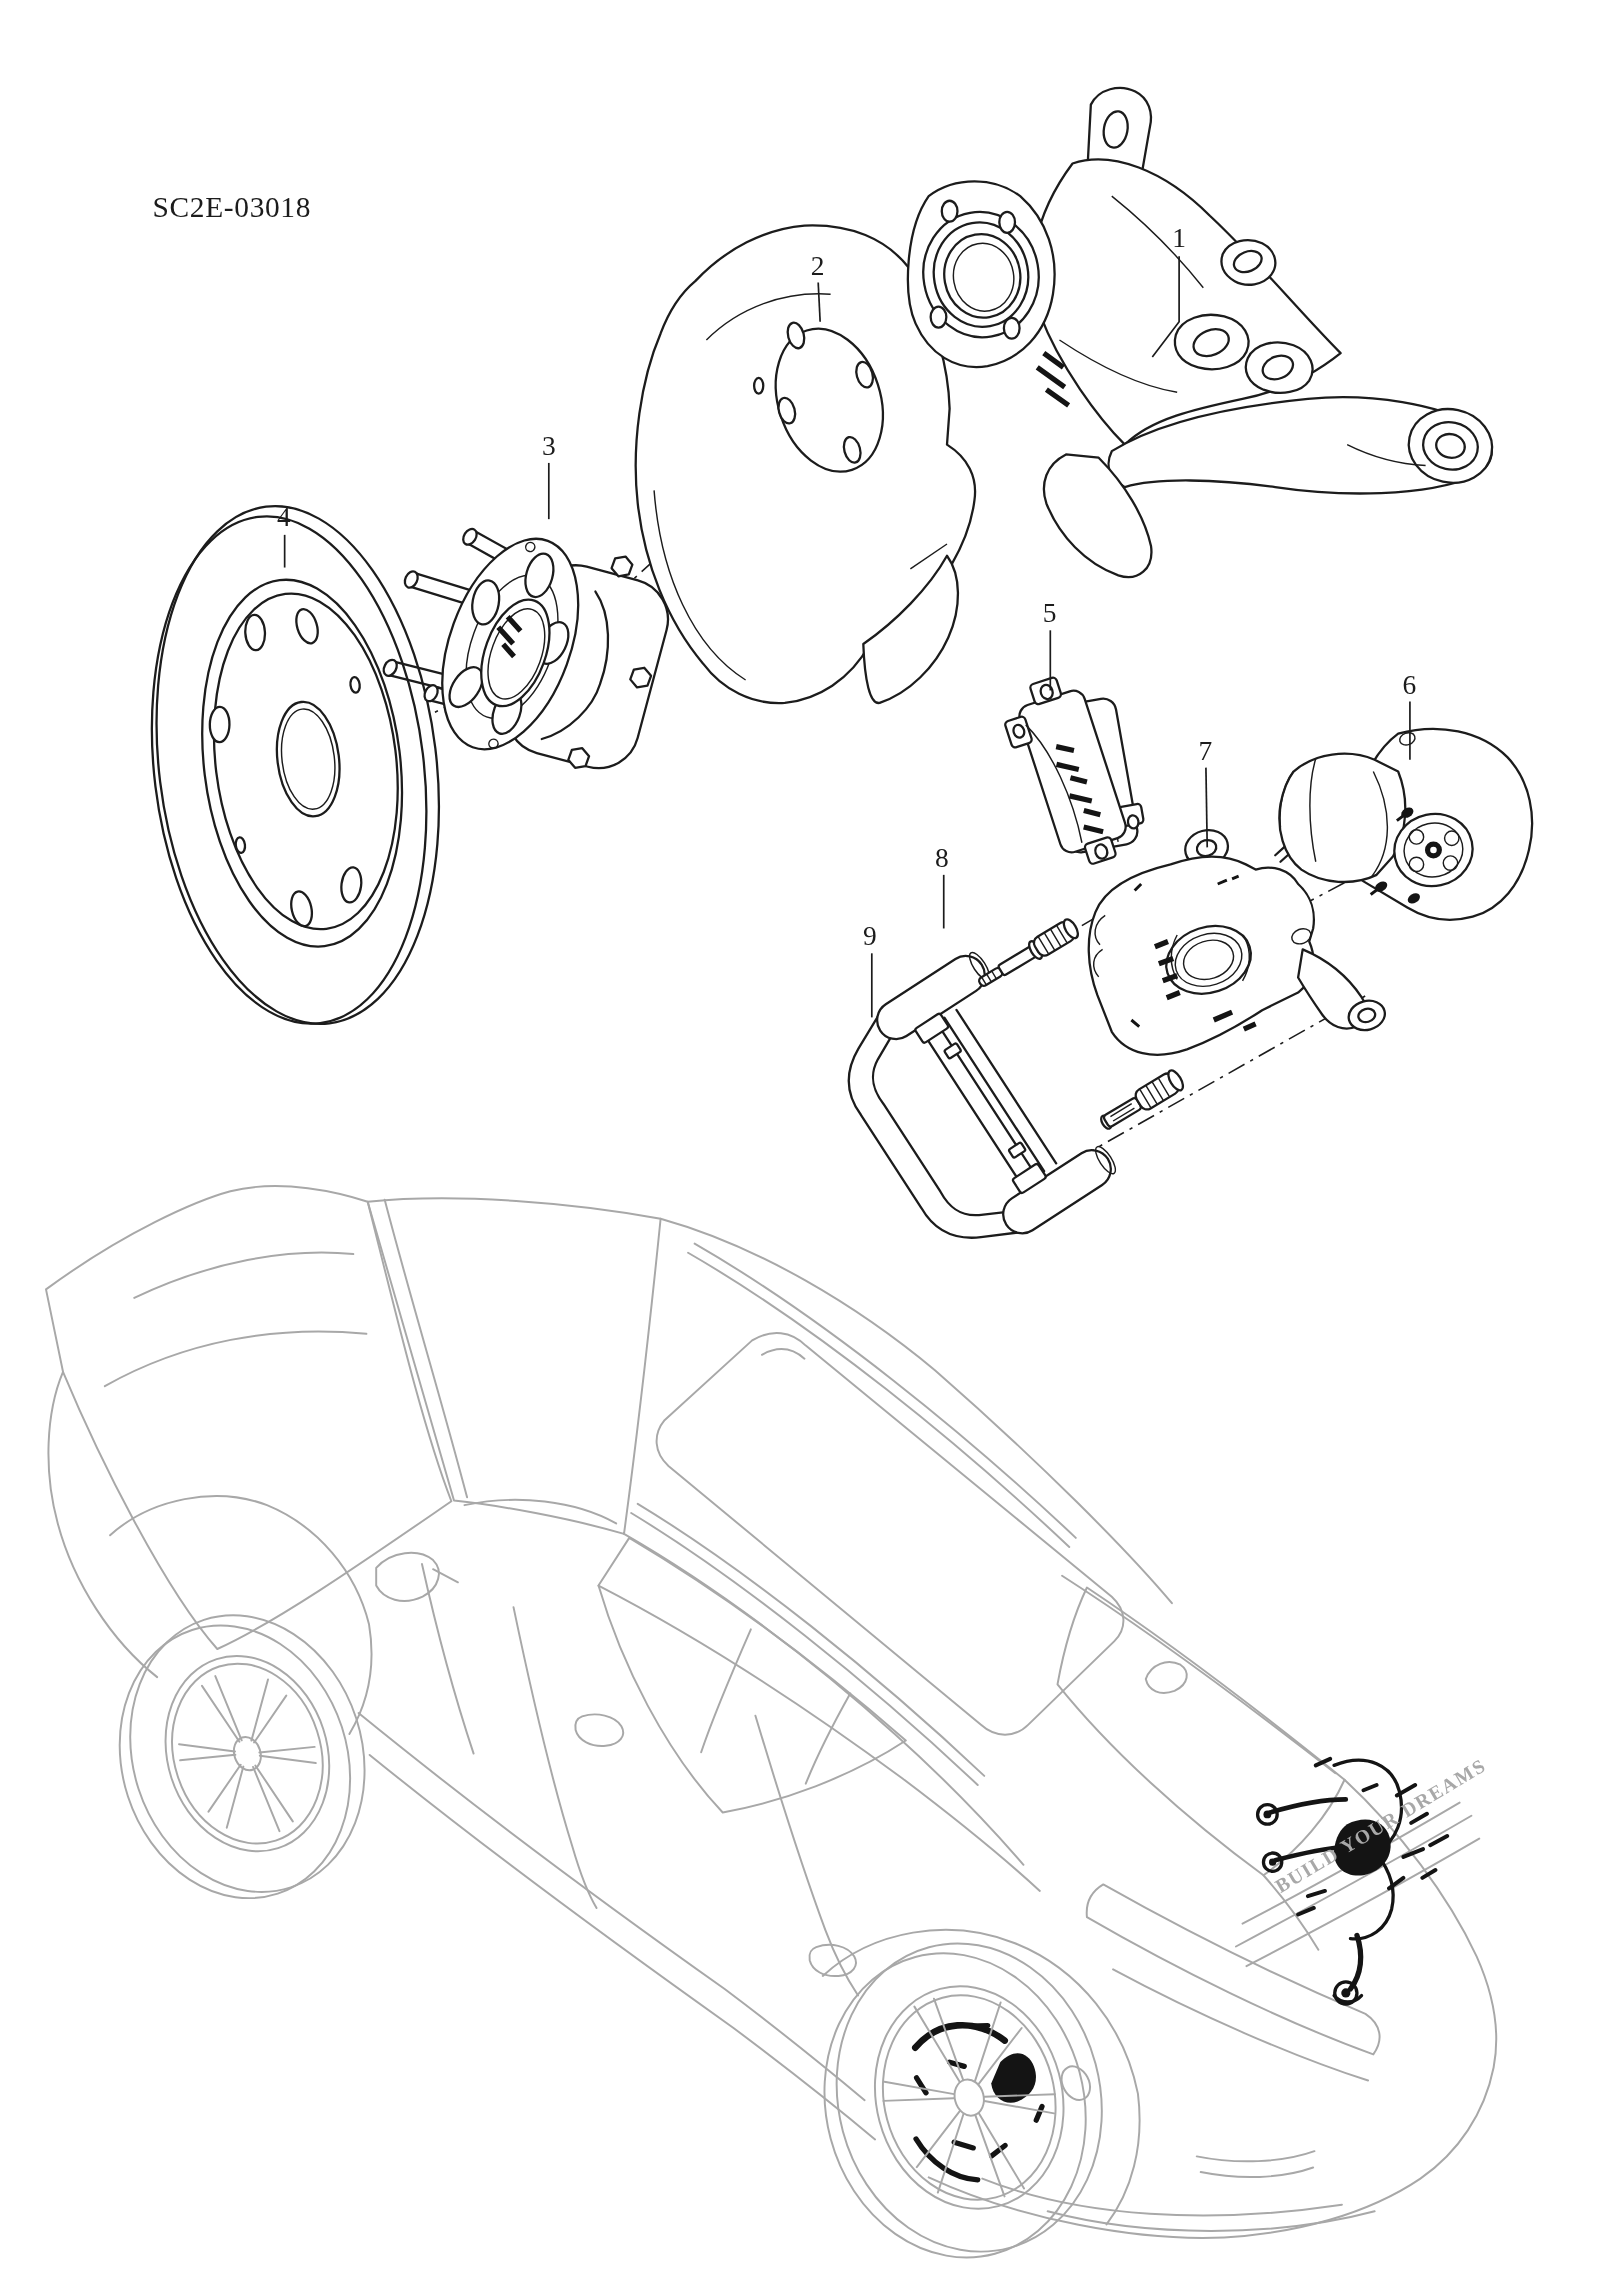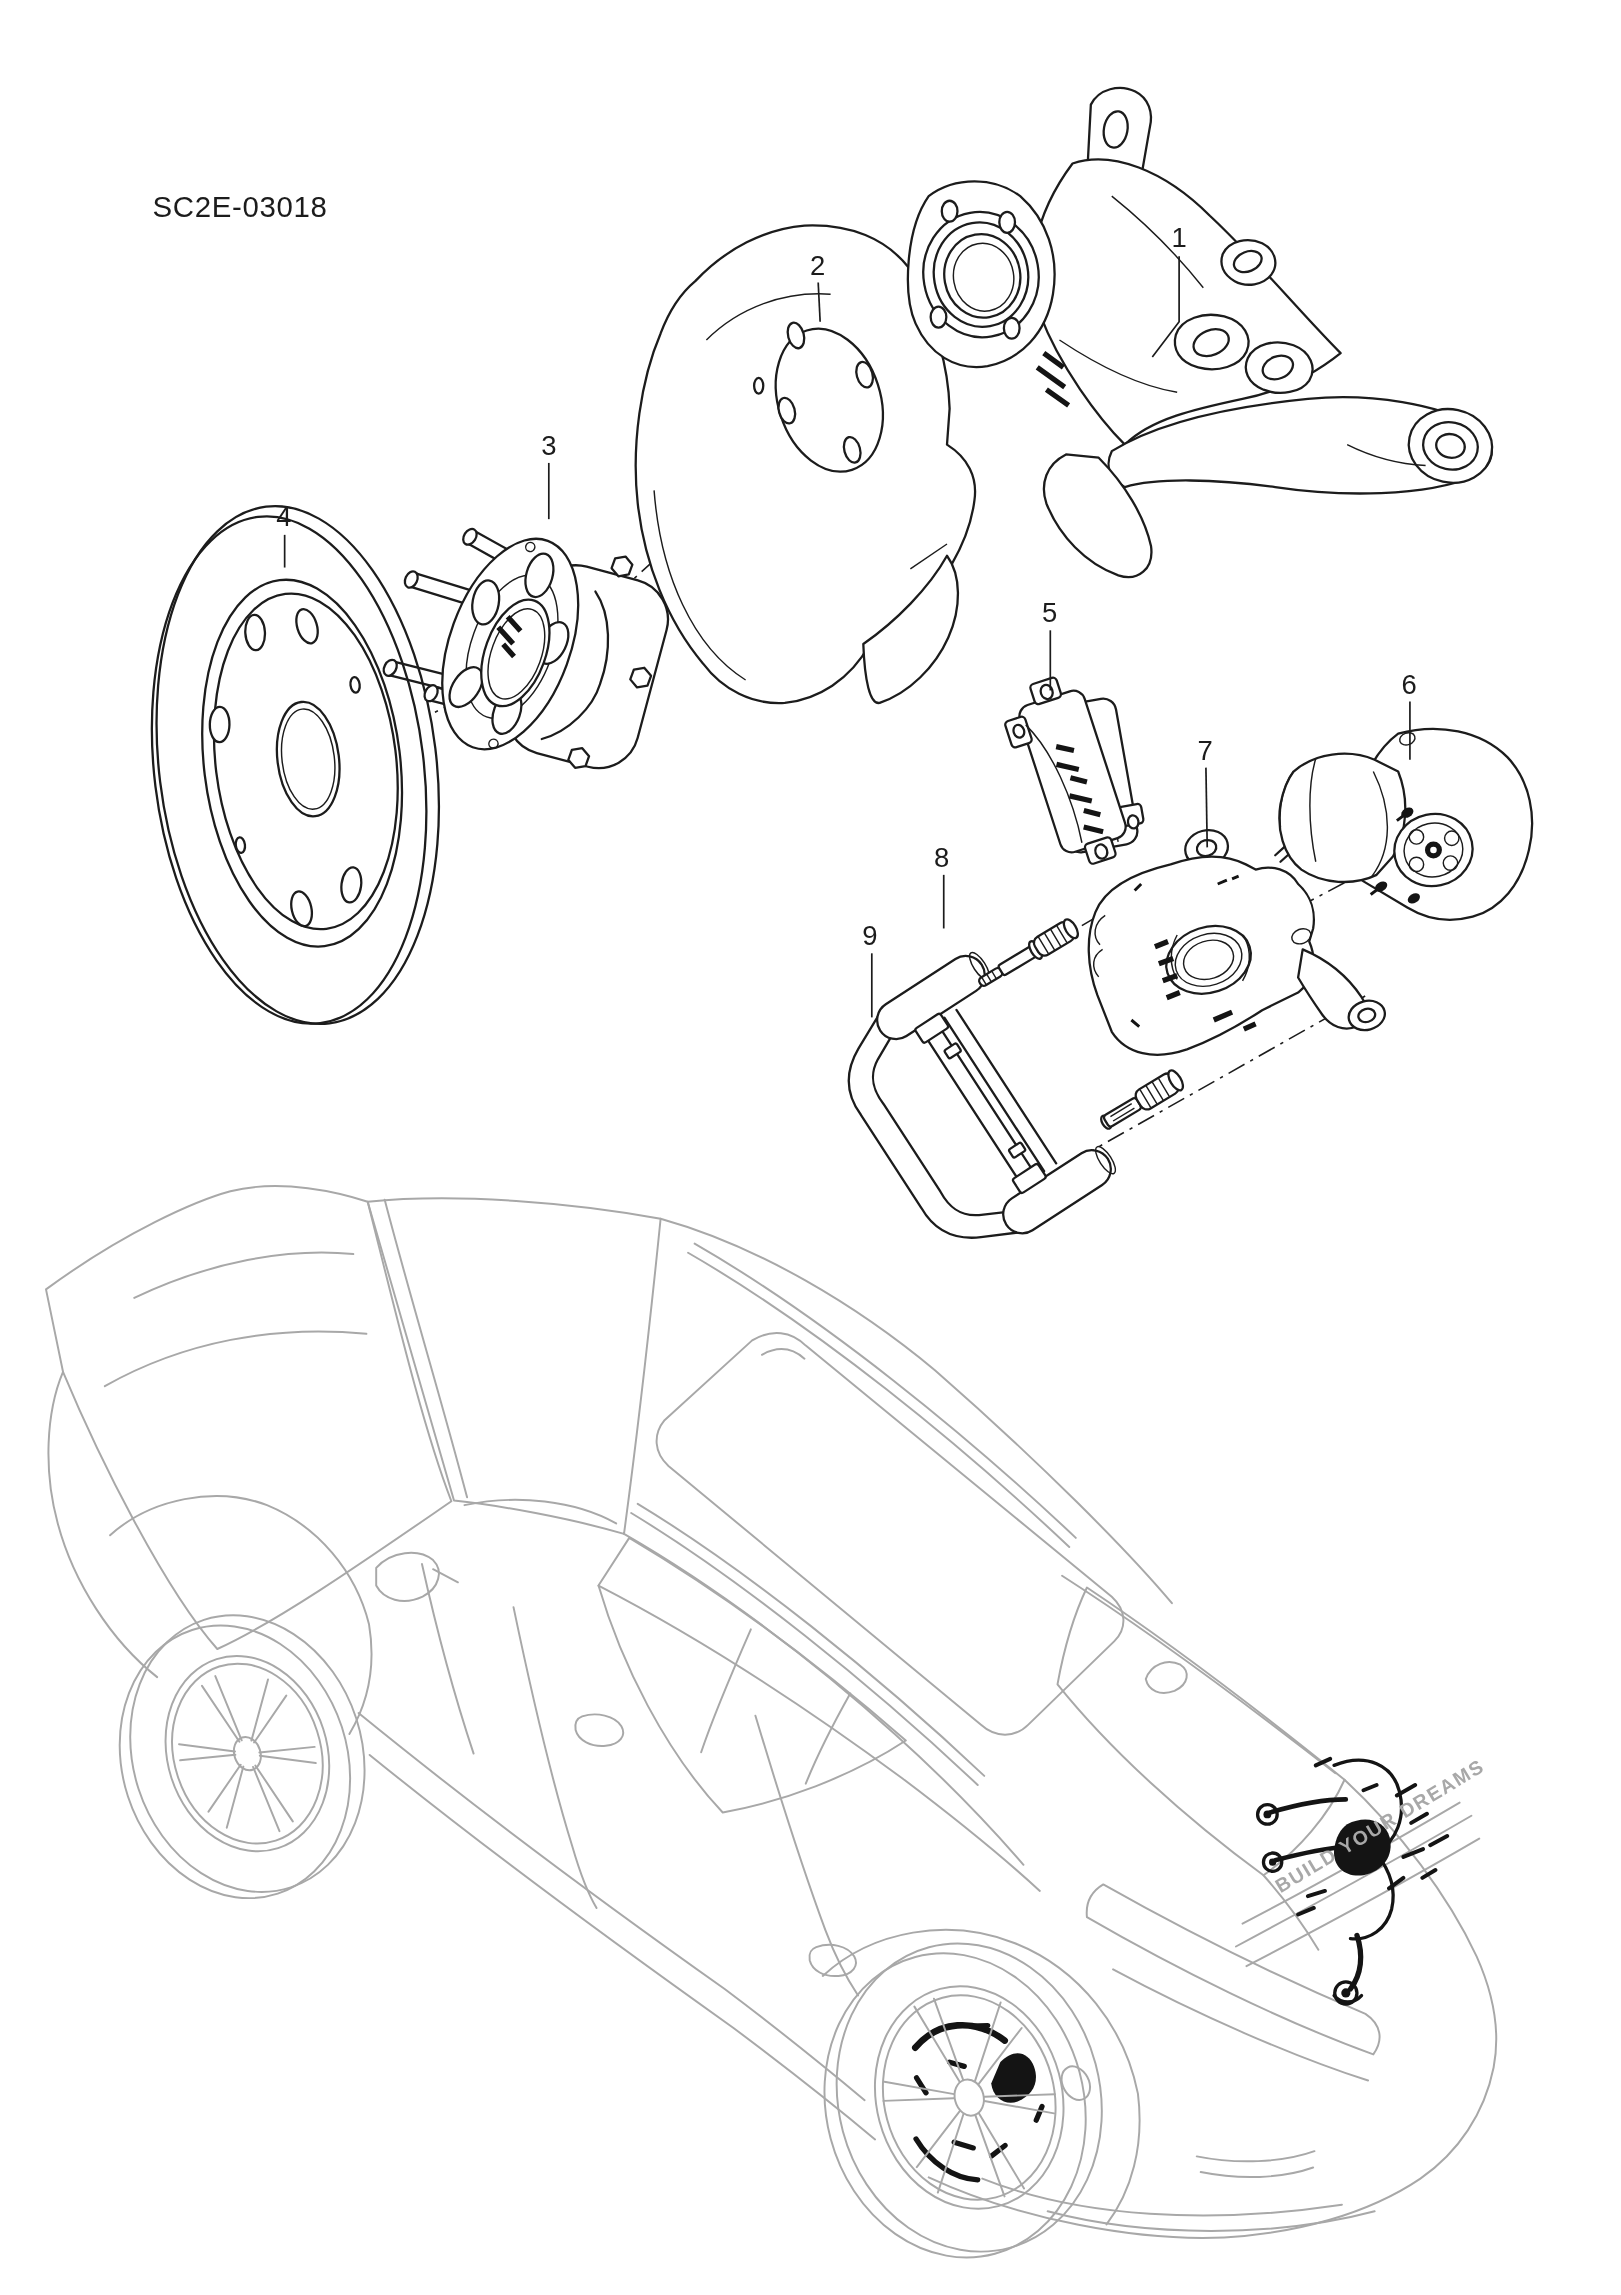--- a/index.html
+++ b/index.html
@@ -1,17 +1,17 @@
 <!DOCTYPE html>
 <html style="font-size:10.5px"><head>
 <meta charset="utf-8">
 <style>
   html,body{margin:0;padding:0;background:#ffffff;}
   .stage{position:relative;width:1622px;height:2295px;background:#ffffff;overflow:hidden;
-         font-family:Liberation Sans, sans-serif;}
+         font-family:Liberation Serif, serif;}
   svg{display:block}
   
   .ink{fill:#ffffff;stroke:#1c1c1c;stroke-width:3.5;stroke-linejoin:round;stroke-linecap:round;}
   .inkl{fill:none;stroke:#1c1c1c;stroke-width:3.5;stroke-linejoin:round;stroke-linecap:round;}
   .thin{fill:none;stroke:#1c1c1c;stroke-width:2.2;}
   .stamp{stroke:#141414;stroke-width:8;stroke-linecap:butt;fill:none;}
   .stampthin{stroke:#141414;stroke-width:4.5;stroke-linecap:butt;fill:none;}
   .axis{fill:none;stroke:#1c1c1c;stroke-width:2.4;stroke-dasharray:28 10 5 10;}
   .leader{fill:none;stroke:#1c1c1c;stroke-width:2.6;}
   .co{font-size:42px;fill:#1c1c1c;text-anchor:middle;}

